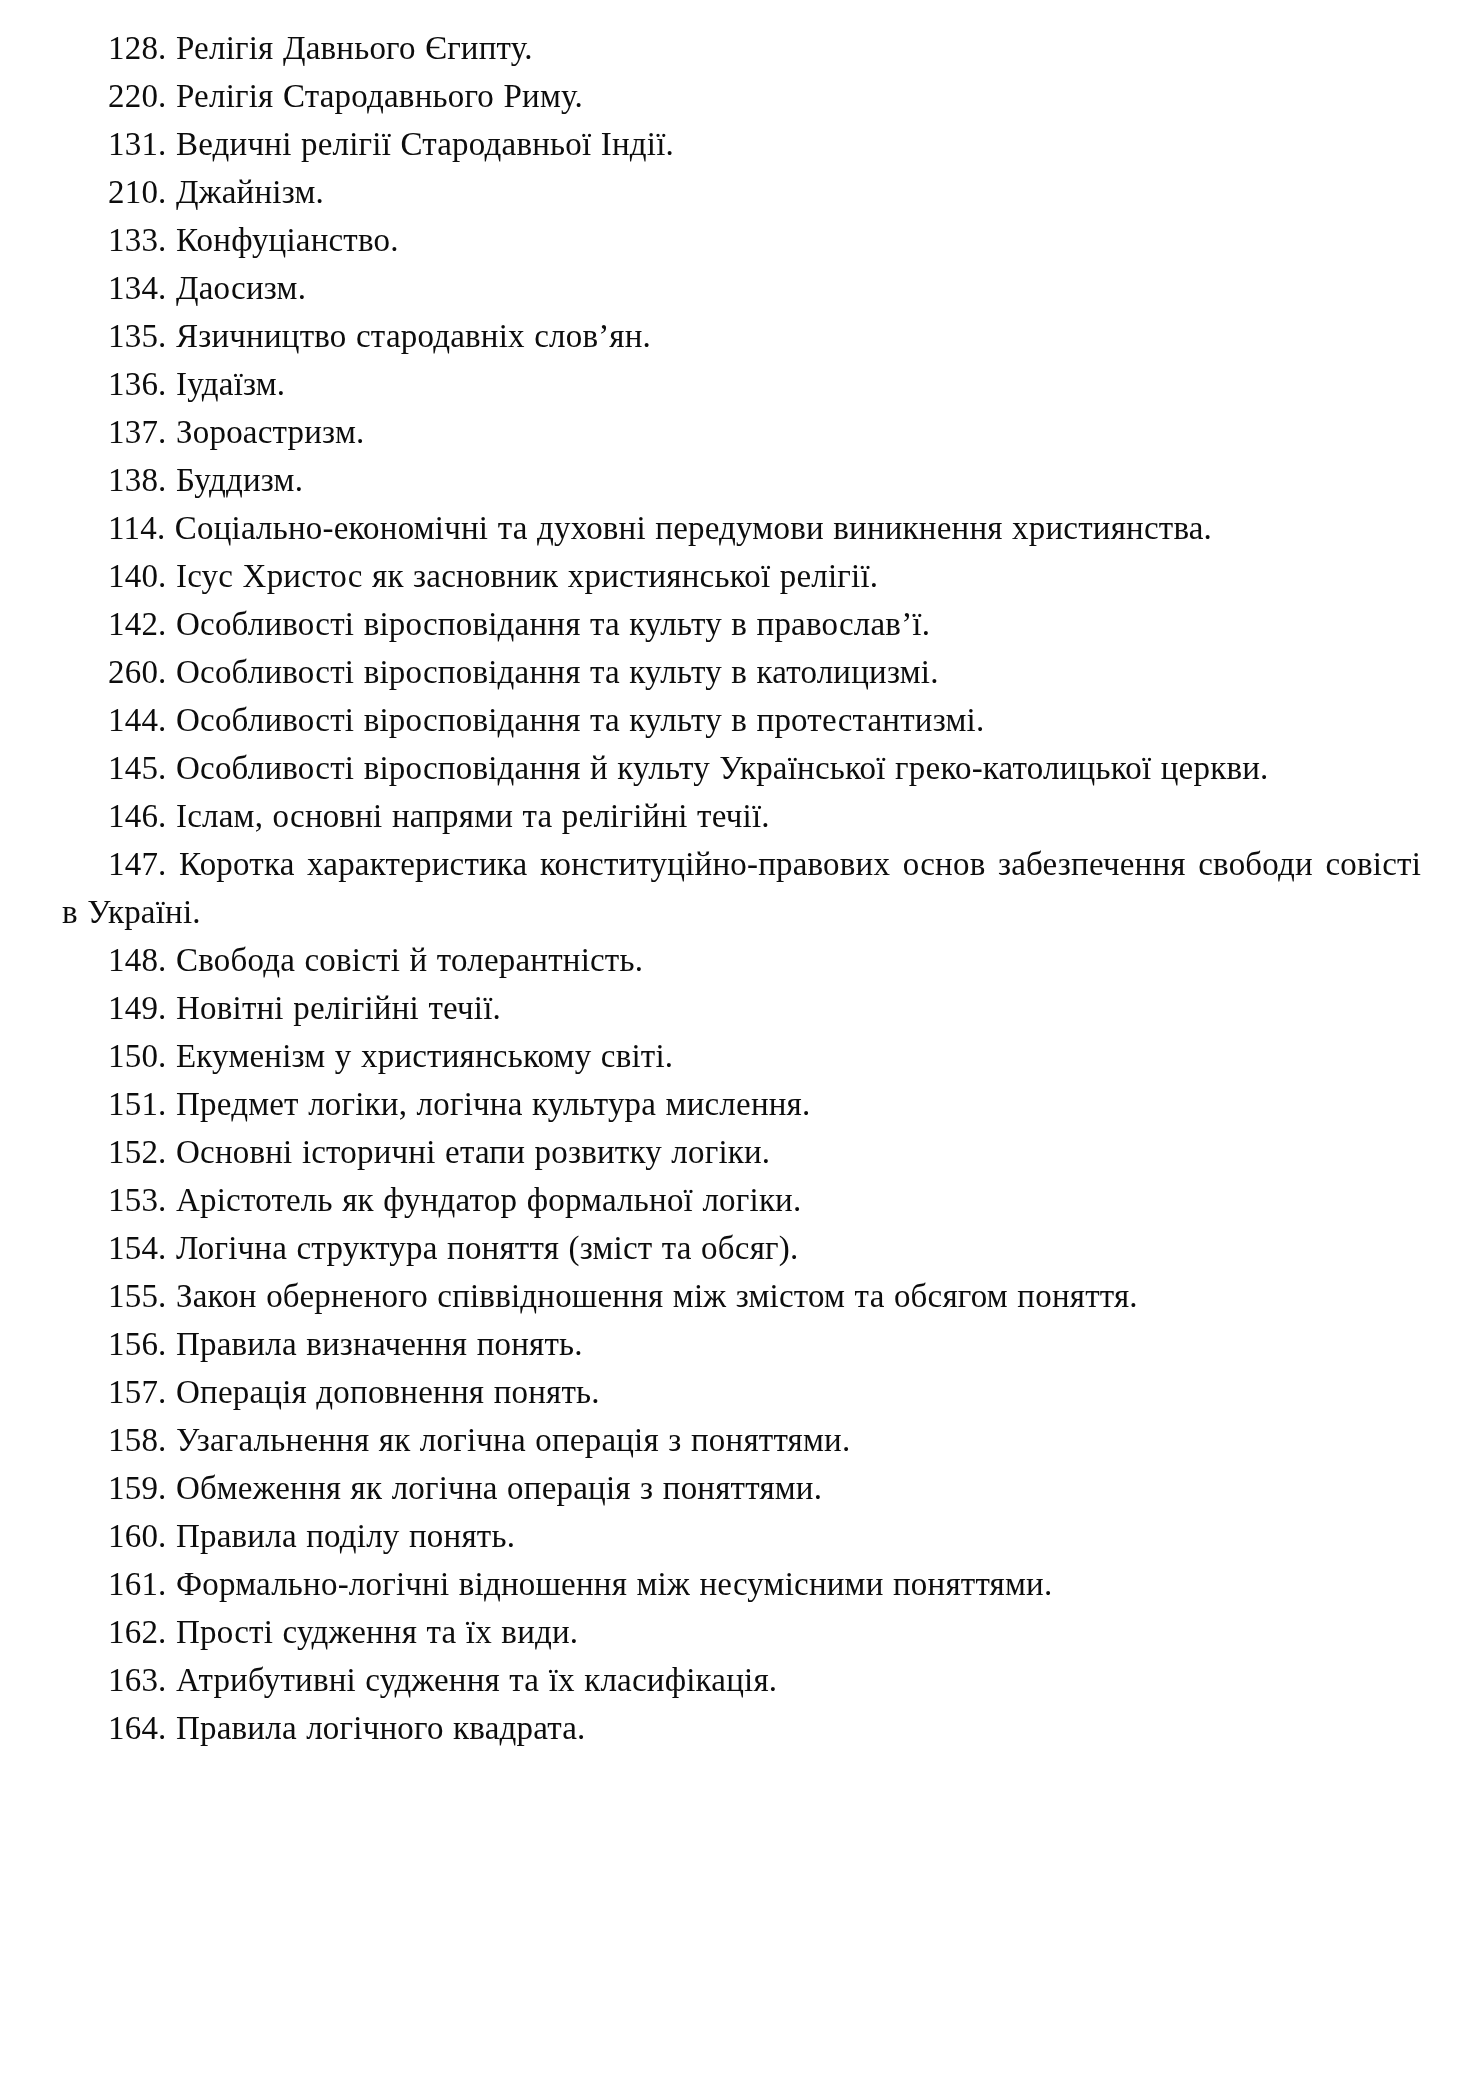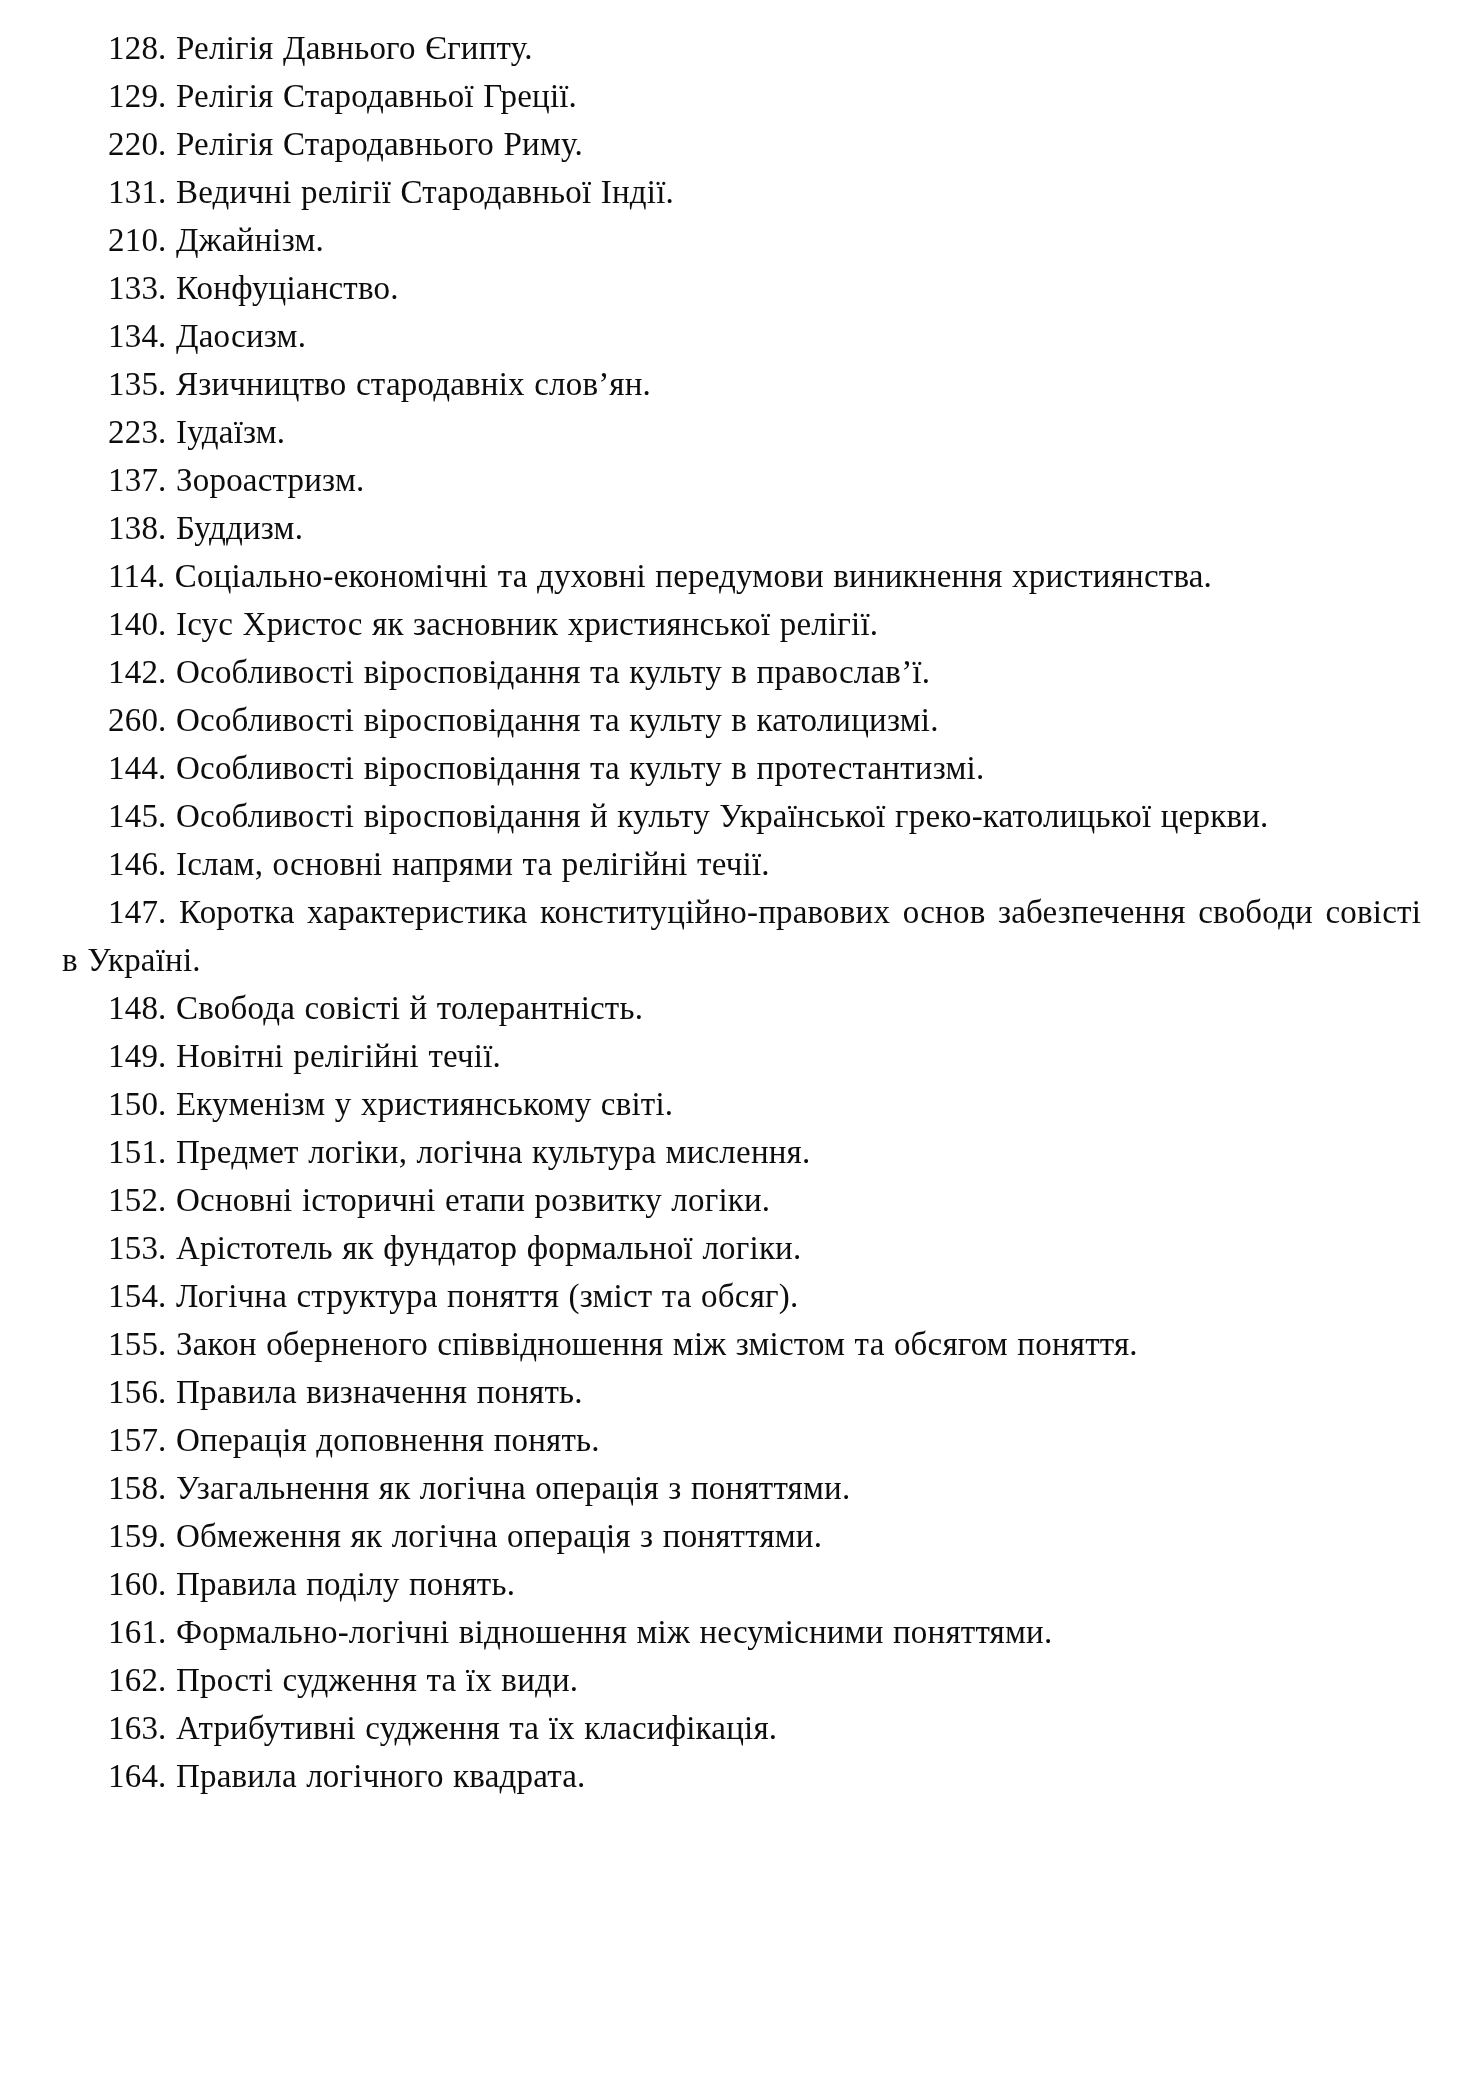--- a/index.html
+++ b/index.html
@@ -31,28 +31,27 @@
     letter-spacing: 0.2px;
     word-spacing: 1px;
   }
 </style>
 </head>
 <body>
 
 <div class="page">
   <div class="question-list">
       <p class="item">128. Релігія Давнього Єгипту.</p>
-      <p class="item">129. Релігія Стародавньої Греції.</p>
       <p class="item">220. Релігія Стародавнього Риму.</p>
       <p class="item">131. Ведичні релігії Стародавньої Індії.</p>
       <p class="item">210. Джайнізм.</p>
       <p class="item">133. Конфуціанство.</p>
       <p class="item">134. Даосизм.</p>
       <p class="item">135. Язичництво стародавніх слов’ян.</p>
-      <p class="item">223. Іудаїзм.</p>
+      <p class="item">136. Іудаїзм.</p>
       <p class="item">137. Зороастризм.</p>
       <p class="item">138. Буддизм.</p>
       <p class="item">114. Соціально-економічні та духовні передумови виникнення християнства.</p>
       <p class="item">140. Ісус Христос як засновник християнської релігії.</p>
       <p class="item">142. Особливості віросповідання та культу в православ’ї.</p>
       <p class="item">260. Особливості віросповідання та культу в католицизмі.</p>
       <p class="item">144. Особливості віросповідання та культу в протестантизмі.</p>
       <p class="item">145. Особливості віросповідання й культу Української греко-католицької церкви.</p>
       <p class="item">146. Іслам, основні напрями та релігійні течії.</p>
       <p class="item">147. Коротка характеристика конституційно-правових основ забезпечення свободи совісті в Україні.</p>

